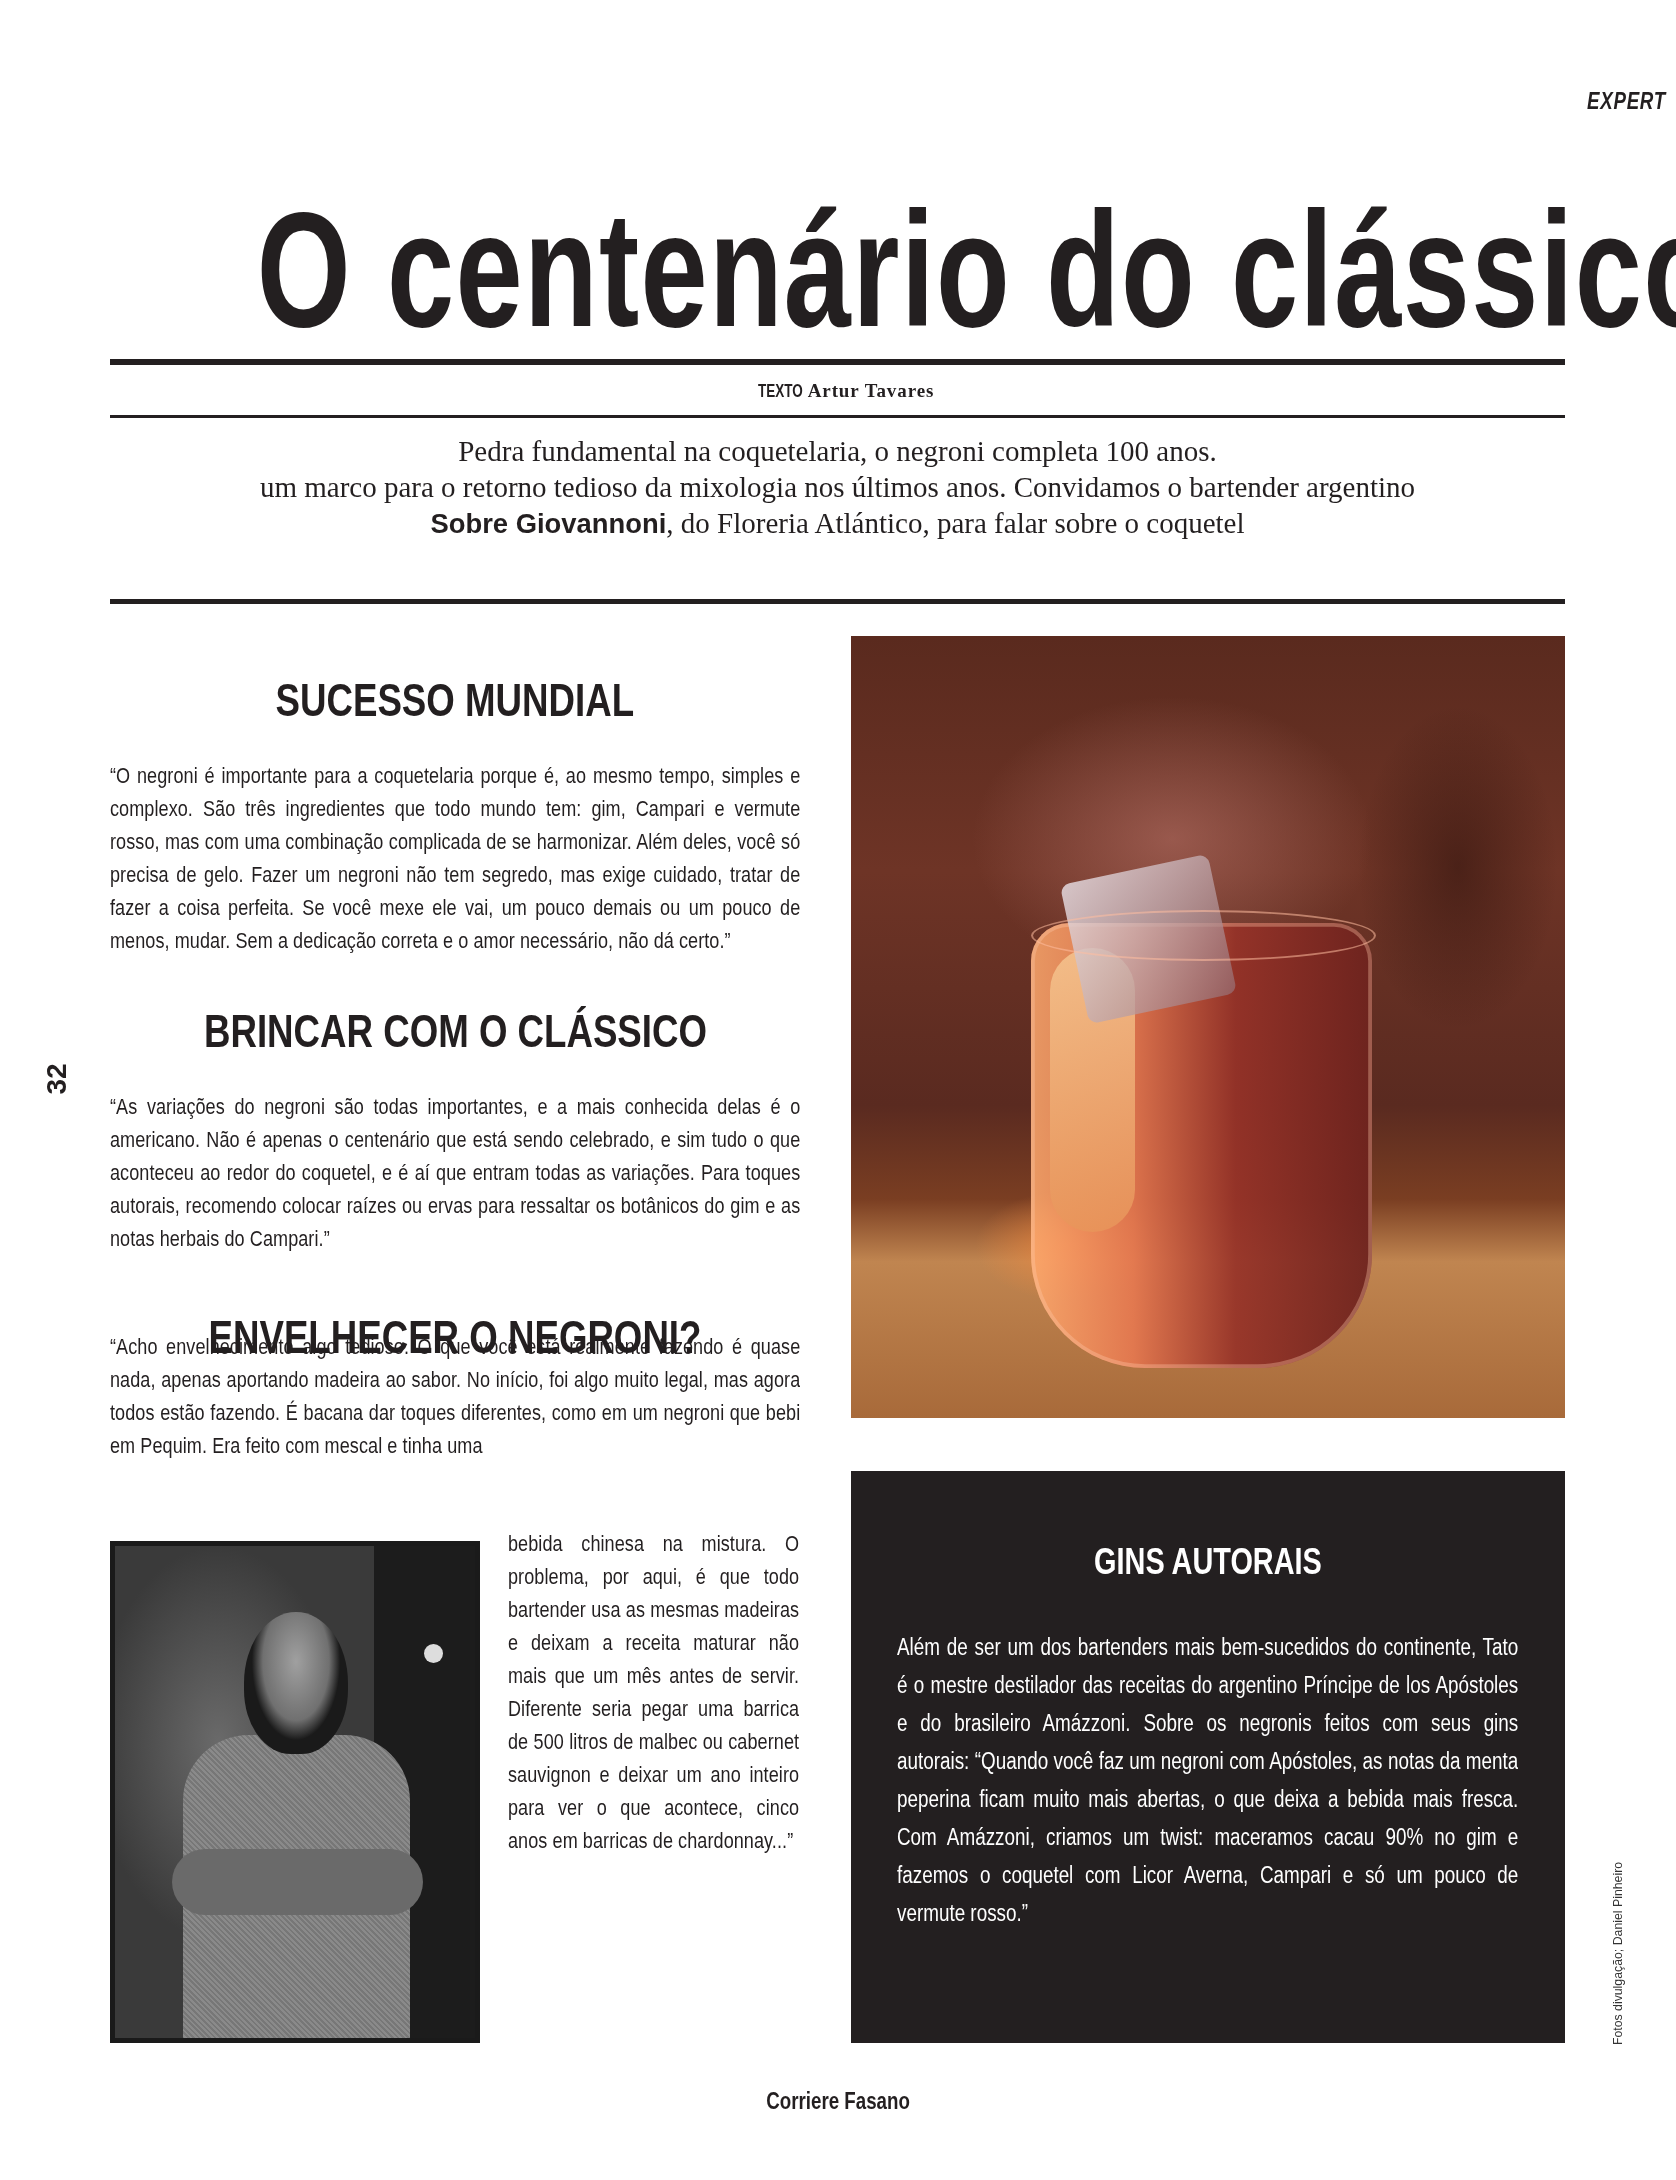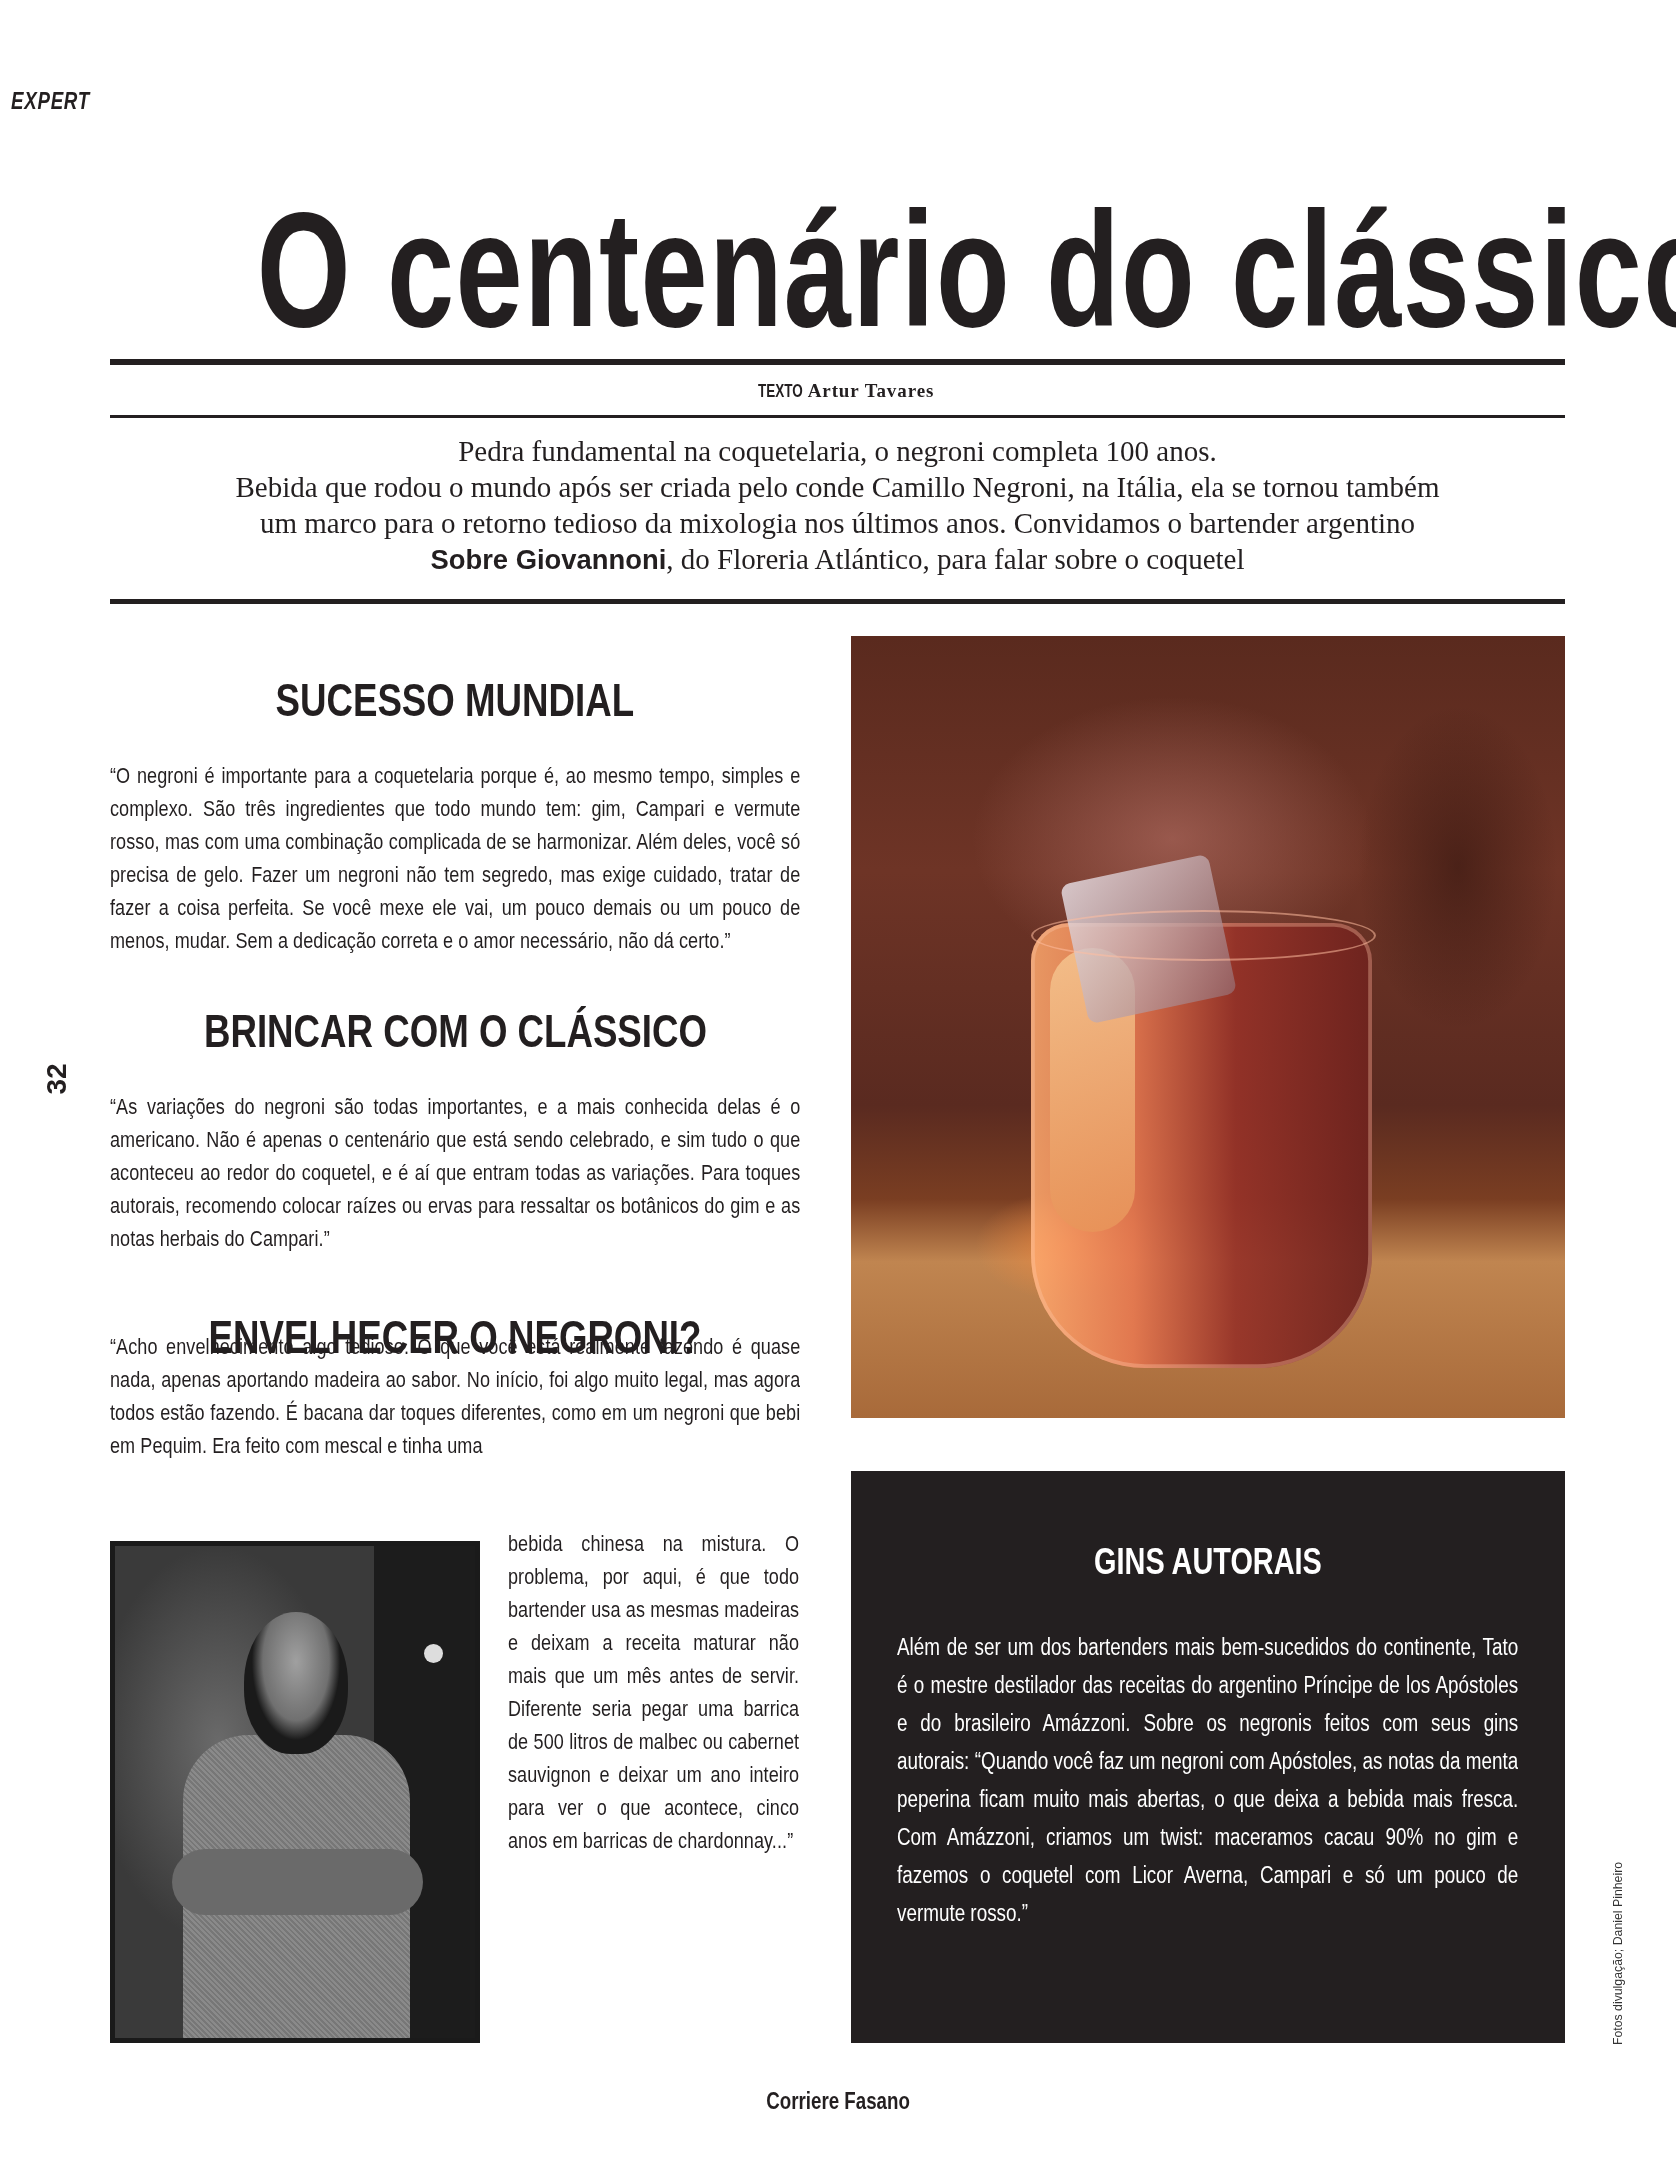--- a/index.html
+++ b/index.html
@@ -1,19 +1,19 @@
 <!DOCTYPE html>
 <html style="font-size:15px"><head>
 <meta charset="utf-8">
 <style>
   html,body{margin:0;padding:0;background:#fff;}
   body{width:1677px;height:2180px;position:relative;overflow:hidden;color:#231f20;font-family:"Liberation Sans",sans-serif;}
   .abs{position:absolute;}
   .cond{display:inline-block;transform-origin:center center;white-space:nowrap;}
-  #kicker{left:0;width:1677px;top:87px;text-align:left;font-weight:bold;font-style:italic;font-size:24px;letter-spacing:0.9px;}
+  #kicker{left:0;width:1677px;top:87px;text-align:right;font-weight:bold;font-style:italic;font-size:24px;letter-spacing:0.9px;}
   #kicker span{transform:scaleX(0.78);}
   #title{left:0;width:1677px;top:185px;text-align:center;font-weight:bold;font-size:163px;line-height:170px;letter-spacing:1.9px;}
   #title span{transform:scaleX(0.74);}
   .rule{background:#231f20;left:110px;width:1455px;}
   #rule1{top:359px;height:5.7px;}
   #rule2{top:415px;height:2.8px;}
   #rule3{top:599px;height:4.7px;}
   #byline{left:0;width:1677px;top:380px;text-align:center;font-size:19px;}
   #byline .lbl{font-family:"Liberation Sans",sans-serif;font-weight:bold;display:inline-block;transform:scaleX(0.75);transform-origin:right center;font-size:18px;}
   #byline .name{font-family:"Liberation Serif",serif;font-weight:bold;letter-spacing:0.9px;}
@@ -68,21 +68,20 @@
 
 <div class="abs" id="byline">
   <span class="lbl">TEXTO</span>
   <span class="name">Artur Tavares</span>
 </div>
 
 <div class="abs rule" id="rule2"></div>
 
 <div class="abs" id="intro">
   <div>Pedra fundamental na coquetelaria, o negroni completa 100 anos.</div>
-  <div>Bebida que rodou o mundo após ser criada pelo conde Camillo Negroni, na Itália, ela se tornou também</div>
   <div>um marco para o retorno tedioso da mixologia nos últimos anos. Convidamos o bartender argentino</div>
   <div><span class="strong">Sobre Giovannoni</span><span>, do Floreria Atlántico, para falar sobre o coquetel</span></div>
 </div>
 
 <div class="abs rule" id="rule3"></div>
 
 <h2 class="abs h2" style="top:671px;margin:0;"><span class="cond">SUCESSO MUNDIAL</span></h2>
 <div class="abs body" id="p1" style="overflow:hidden;">
   <span class="condtext">“O negroni é importante para a coquetelaria porque é, ao mesmo tempo, simples e complexo. São três ingredientes que todo mundo tem: gim, Campari e vermute rosso, mas com uma combinação complicada de se harmonizar. Além deles, você só precisa de gelo. Fazer um negroni não tem segredo, mas exige cuidado, tratar de fazer a coisa perfeita. Se você mexe ele vai, um pouco demais ou um pouco de menos, mudar. Sem a dedicação correta e o amor necessário, não dá certo.”</span>
 </div>

